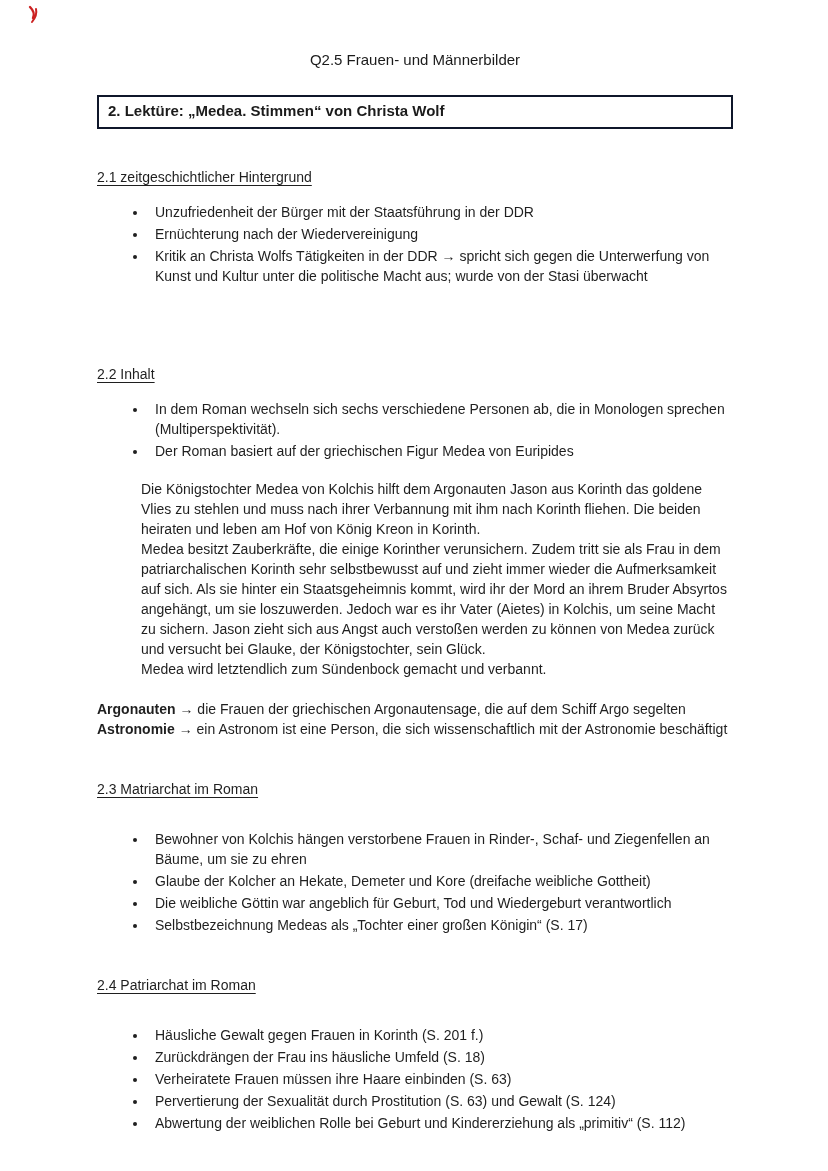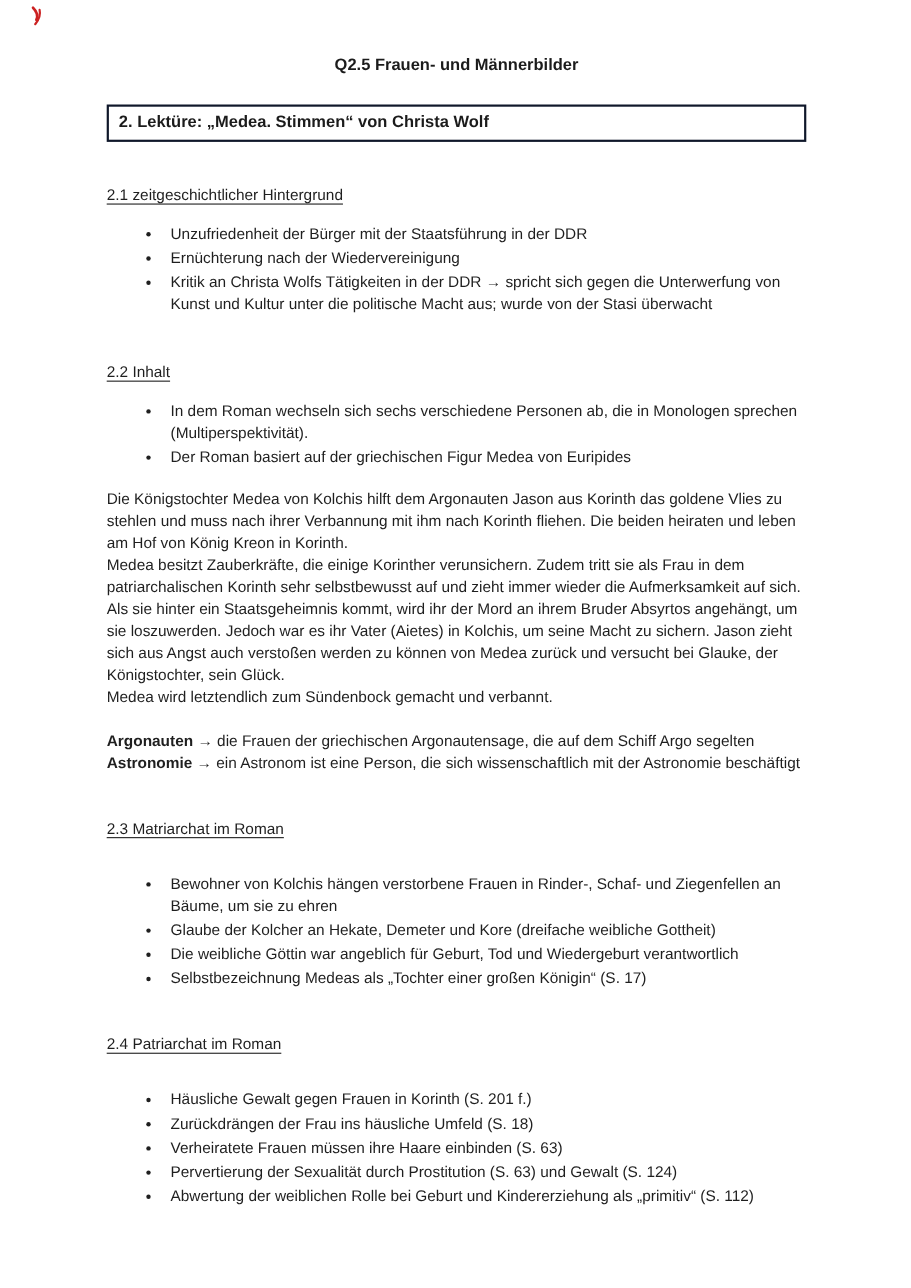--- a/index.html
+++ b/index.html
@@ -14,54 +14,54 @@
     font-size: 14px;
     line-height: 20px;
     color: #1f1f1f;
     padding: 50px 95px 0 97px;
     overflow: hidden;
   }
   .corner-mark { position: absolute; left: 26px; top: 5px; width: 16px; height: 20px; }
   .doc-title {
     font-size: 15px;
     line-height: 20px;
-    font-weight: bold;
+    font-weight: normal;
     text-align: center;
     color: #1b1b1b;
   }
   .box-heading {
     margin-top: 25px;
     border: 2px solid #0f172a;
     padding: 4px 9px 6px;
     font-size: 15px;
     font-weight: bold;
     color: #1b1b1b;
   }
   .sec-heading {
     font-size: 14px;
     font-weight: 400;
     text-decoration: underline;
     text-underline-offset: 3px;
   }
   .mt-38 { margin-top: 38px; }
-  .mt-58 { margin-top: 42px; }
+  .mt-58 { margin-top: 78px; }
   .mt-40 { margin-top: 40px; }
   ul.bullets {
     list-style: disc;
     margin: 15px 0 0 0;
     padding-left: 51px;
   }
   ul.bullets.gap-lg { margin-top: 30px; }
   ul.bullets li {
     padding-left: 7px;
     margin-bottom: 2px;
   }
   p.conclusion { margin-top: 22px; }
   .summary { margin-top: 18px; }
-  .summary .sum-line { display: block; }
+  .summary .sum-line { display: block; margin-left: 44px; }
   .definitions { margin-top: 20px; }
   .def-line { display: block; }
   .def-term { font-weight: bold; }
 </style>
 </head>
 <body>
 
 <div class="page">
 
   <div class="corner-mark">

